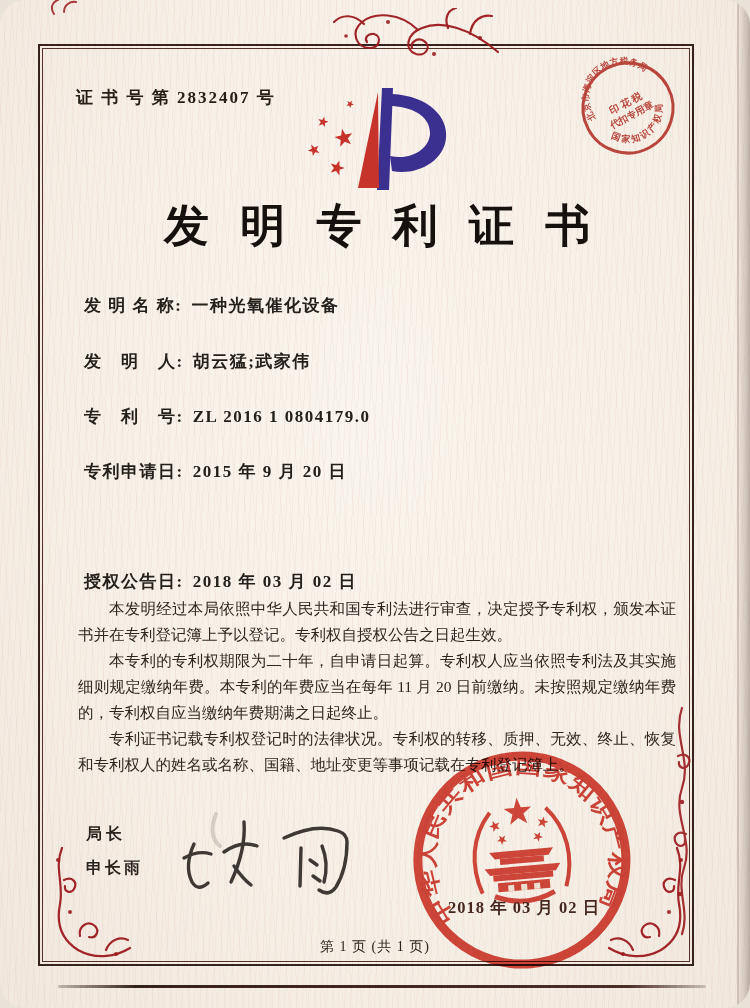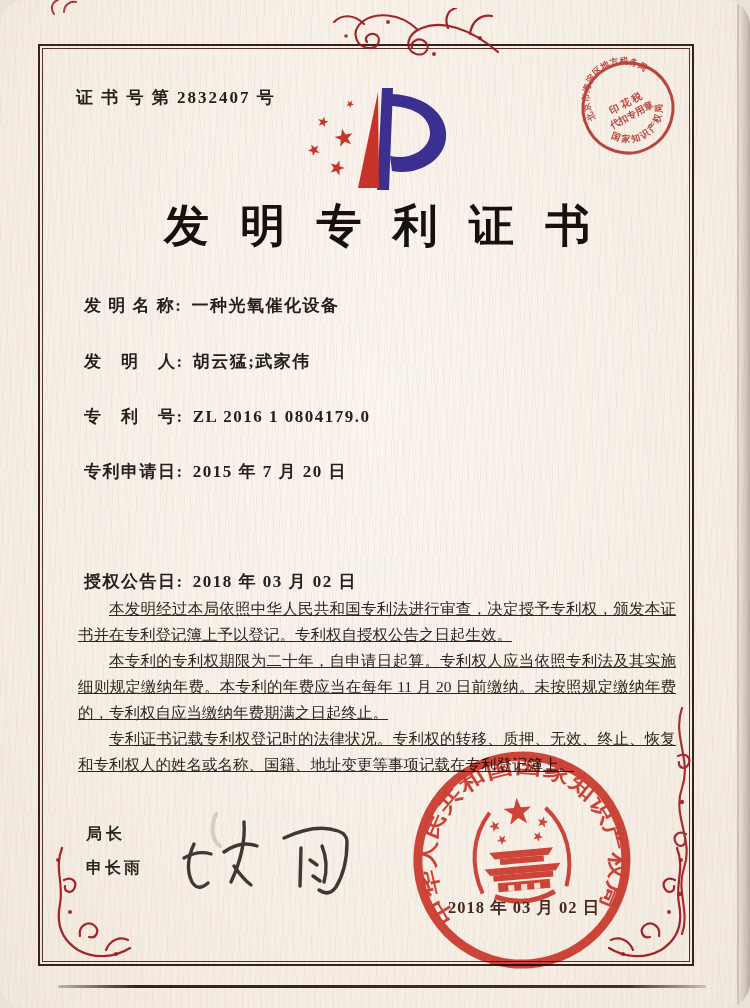--- a/index.html
+++ b/index.html
@@ -24,21 +24,21 @@
   .frame-inner{position:absolute;inset:2px;border:1px solid #553229;}
   .abs{position:absolute;}
   .cert-no{left:76px;top:86px;font-size:17px;font-weight:600;letter-spacing:2px;color:#262019;}
   .title{left:0;right:0;top:196px;text-align:center;font-size:45px;font-weight:700;
     letter-spacing:10px;padding-left:14px;color:#16110e;}
   .field{left:84px;font-size:17px;font-weight:600;color:#24201b;letter-spacing:1.5px;white-space:nowrap;}
   .field .lab{margin-right:9px;}
   .f0{top:294px}.f1{top:350px}.f2{top:405px}.f3{top:460px}.f4{top:515px}.f5{top:570px}
   .body-text{left:78px;top:596px;width:598px;font-size:15.5px;line-height:26px;
     color:#2e2720;text-align:justify;}
-  .body-text p{margin:0;text-indent:2em;text-decoration:underline;}
+  .body-text p{margin:0;text-indent:2em;}
   .signer-title{left:86px;top:824px;font-size:16px;font-weight:600;letter-spacing:4px;color:#2a241f;}
   .signer-name{left:86px;top:858px;font-size:16px;font-weight:600;letter-spacing:3px;color:#2a241f;}
   .footer{left:0;right:0;top:938px;text-align:center;font-size:14px;letter-spacing:1px;color:#2a231d;}
   .seal{mix-blend-mode:multiply;}
   .issue-date{left:448px;top:897px;font-size:16.5px;font-weight:600;letter-spacing:1px;color:#46281f;z-index:5;}
   svg{display:block;}
 </style>
 </head>
 <body>
 
@@ -150,21 +150,21 @@
   <div class="abs field f0">
     <span class="lab">发 明 名 称:</span><span>一种光氧催化设备</span>
   </div>
   <div class="abs field f1">
     <span class="lab">发　明　人:</span><span>胡云猛;武家伟</span>
   </div>
   <div class="abs field f2">
     <span class="lab">专　利　号:</span><span>ZL 2016 1 0804179.0</span>
   </div>
   <div class="abs field f3">
-    <span class="lab">专利申请日:</span><span>2015 年 7 月 20 日</span>
+    <span class="lab">专利申请日:</span><span>2015 年 9 月 20 日</span>
   </div>
   <div class="abs field f5">
     <span class="lab">授权公告日:</span><span>2018 年 03 月 02 日</span>
   </div>
 
   <div class="abs body-text">
     <p>本发明经过本局依照中华人民共和国专利法进行审查，决定授予专利权，颁发本证书并在专利登记簿上予以登记。专利权自授权公告之日起生效。</p>
     <p>本专利的专利权期限为二十年，自申请日起算。专利权人应当依照专利法及其实施细则规定缴纳年费。本专利的年费应当在每年 11 月 20 日前缴纳。未按照规定缴纳年费的，专利权自应当缴纳年费期满之日起终止。</p>
     <p>专利证书记载专利权登记时的法律状况。专利权的转移、质押、无效、终止、恢复和专利权人的姓名或名称、国籍、地址变更等事项记载在专利登记簿上。</p>
   </div>
@@ -217,18 +217,19 @@
         <rect x="128" y="142" width="6" height="6" fill="#f7f0e8"></rect>
         <path d="M76,148 C66,120 70,90 90,68" stroke="#d23b2f" stroke-width="4" fill="none"></path>
         <path d="M160,148 C170,120 166,90 146,68" stroke="#d23b2f" stroke-width="4" fill="none"></path>
         <path d="M88,152 q30,14 60,0" stroke="#d23b2f" stroke-width="5" fill="none"></path>
       </g>
     </g>
   </svg>
 
   <div class="abs issue-date">2018 年 03 月 02 日</div>
 
+  <div class="abs footer">第 1 页 (共 1 页)</div>
 
   <div class="edge-line"></div>
   <div class="edge-right"></div>
   <div class="page-bottom-line"></div>
 
 </div>
 
 </body></html>

